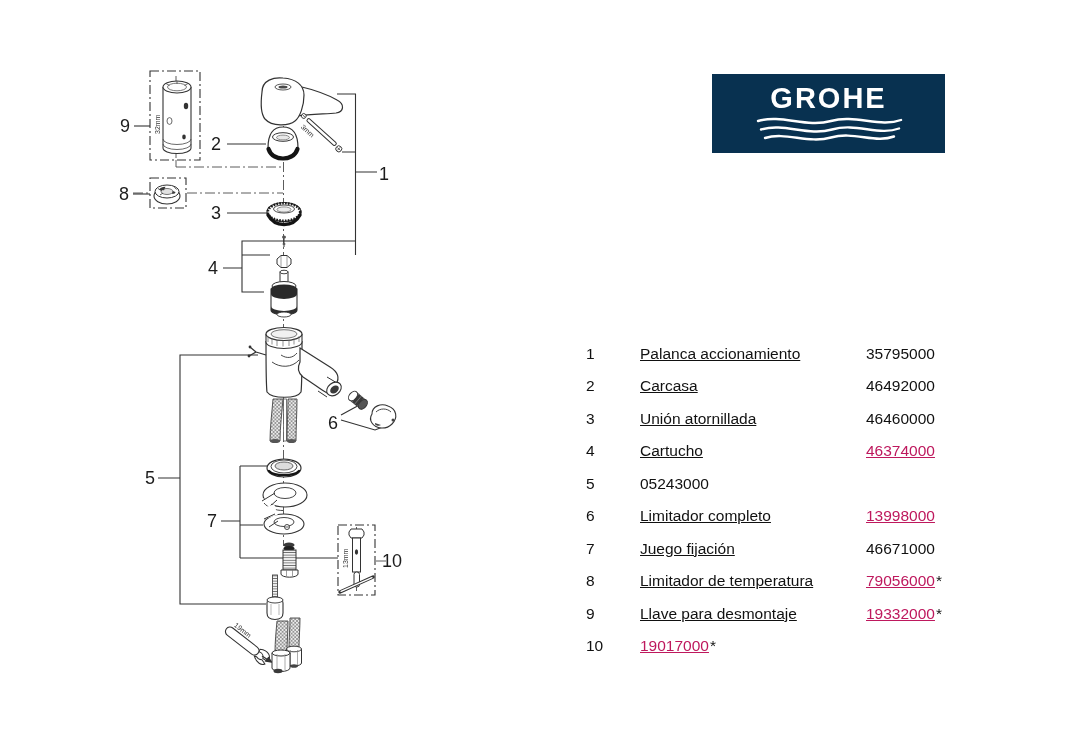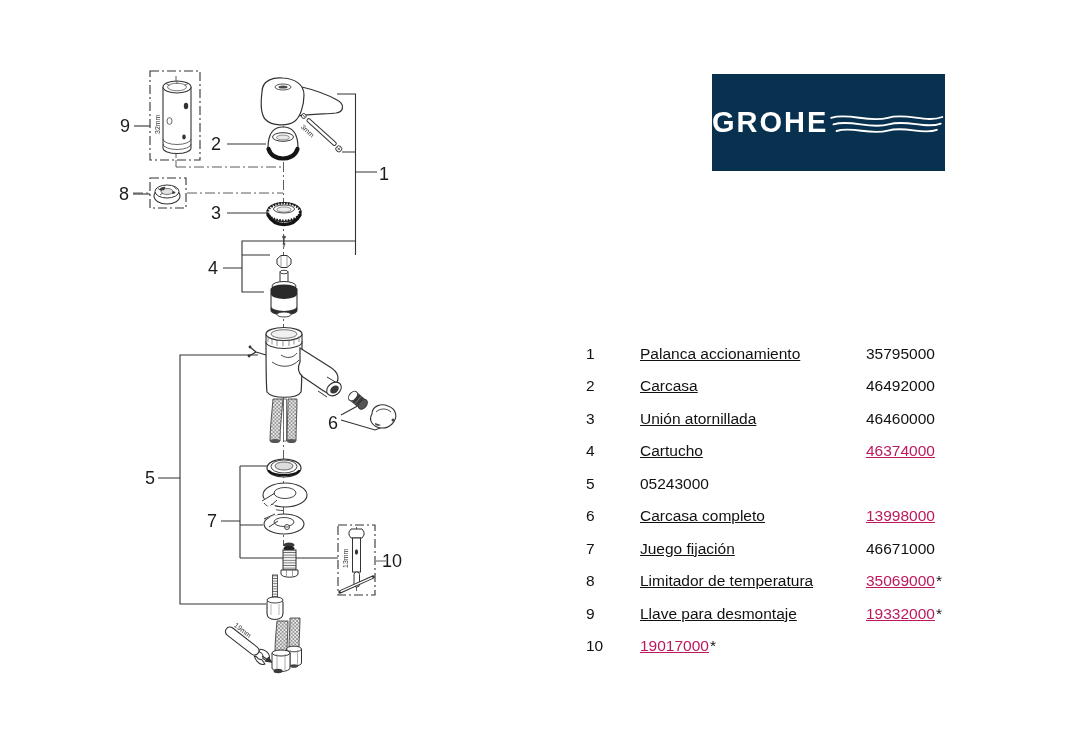--- a/index.html
+++ b/index.html
@@ -3,22 +3,22 @@
 <meta charset="utf-8">
 <style>
   html,body{margin:0;padding:0;}
   body{
     width:1070px;height:739px;position:relative;overflow:hidden;
     background:#ffffff;font-family:"Liberation Sans",sans-serif;
   }
   .page{position:absolute;inset:0;background:#fff;}
   .diagram{position:absolute;left:0;top:0;}
   .logo{
-    position:absolute;left:712px;top:74px;width:233px;height:97px;
-    background:#083150;display:flex;flex-direction:row;
+    position:absolute;left:712px;top:74px;width:233px;height:79px;
+    background:#083150;display:flex;flex-direction:column;
     align-items:center;justify-content:center;
   }
   .logo-word{
     color:#ffffff;font-weight:bold;font-size:29px;letter-spacing:2px;line-height:1;
   }
   .waves{margin-top:2px;display:block;}
   .parts-table{
     position:absolute;left:586px;top:345px;font-size:15.5px;color:#111;
   }
   .prow{display:flex;height:32.45px;align-items:flex-start;}
@@ -291,32 +291,32 @@
         <span class="c-num">4</span>
         <span class="c-name">Cartucho</span>
         <span class="c-part"><a href="#" class="plink">46374000</a></span>
       </div>
       <div class="prow">
         <span class="c-num">5</span>
         <span class="c-part"><span>05243000</span></span>
       </div>
       <div class="prow">
         <span class="c-num">6</span>
-        <span class="c-name">Carcasa completo</span>
+        <span class="c-name">Limitador completo</span>
         <span class="c-part"><a href="#" class="plink">13998000</a></span>
       </div>
       <div class="prow">
         <span class="c-num">7</span>
         <span class="c-name">Juego fijación</span>
         <span class="c-part"><span>46671000</span></span>
       </div>
       <div class="prow">
         <span class="c-num">8</span>
         <span class="c-name">Limitador de temperatura</span>
-        <span class="c-part"><a href="#" class="plink">35069000</a><span class="ast">*</span></span>
+        <span class="c-part"><a href="#" class="plink">79056000</a><span class="ast">*</span></span>
       </div>
       <div class="prow">
         <span class="c-num">9</span>
         <span class="c-name">Llave para desmontaje</span>
         <span class="c-part"><a href="#" class="plink">19332000</a><span class="ast">*</span></span>
       </div>
       <div class="prow">
         <span class="c-num">10</span>
         <span class="c-part"><a href="#" class="plink">19017000</a><span class="ast">*</span></span>
       </div>

